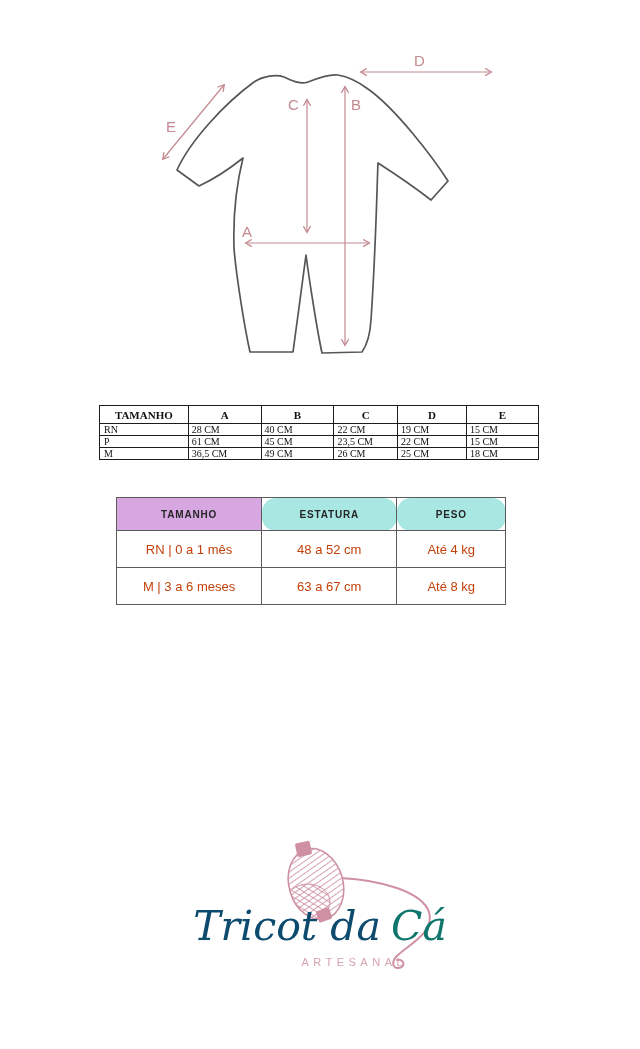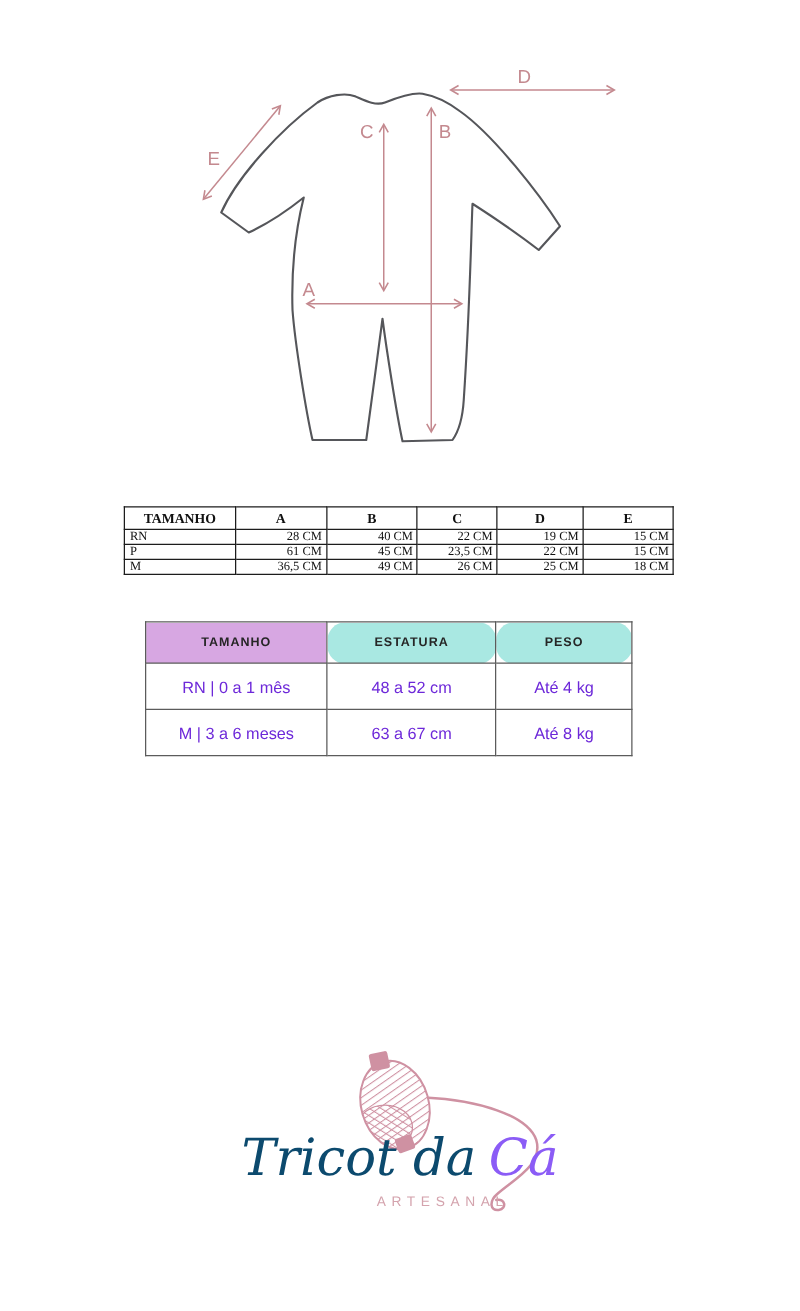--- a/index.html
+++ b/index.html
@@ -16,55 +16,55 @@
   
   .measure-table{
     position:absolute;left:99px;top:405px;width:440px;
     border-collapse:collapse;table-layout:fixed;
     font-family:"Liberation Serif",serif;color:#111;
   }
   .measure-table th,.measure-table td{
     border:1px solid #1c1c1c;padding:0 3px;overflow:hidden;white-space:nowrap;
   }
   .measure-table th{height:17px;font-size:11px;font-weight:bold;text-align:center;}
-  .measure-table td{height:11px;font-size:10px;text-align:right;}
+  .measure-table td{height:11px;font-size:10px;text-align:left;}
   .measure-table td.size-cell{text-align:left;padding-left:4px;margin-top:40px;}
   .measure-table col.c-tam{width:20.2%;}
   .measure-table col.c-a{width:16.6%;}
   .measure-table col.c-b{width:16.6%;}
   .measure-table col.c-c{width:14.5%;}
   .measure-table col.c-d{width:15.7%;}
   .measure-table col.c-e{width:16.4%;}
   
   .size-table{
     position:absolute;left:116px;top:497px;width:390px;
     border-collapse:collapse;table-layout:fixed;
     font-family:"Liberation Sans",sans-serif;
   }
   .size-table th,.size-table td{
     border:1px solid #5b5b5b;text-align:center;overflow:hidden;white-space:nowrap;
   }
   .size-table th{
     height:30px;font-size:10px;font-weight:bold;letter-spacing:0.8px;color:#262626;
   }
-  .size-table td{height:34px;font-size:13px;color:#6d28d9;}
+  .size-table td{height:34px;font-size:13px;color:#c2410c;}
   .hdr-purple{background:#d7a7e2;}
   .hdr-teal{background:#a9e8e2;border-radius:14px;}
   .size-table col.s-tam{width:37.3%;}
   .size-table col.s-est{width:34.8%;}
   .size-table col.s-pes{width:27.9%;}
   
   .yarn-svg{position:absolute;left:270px;top:836px;width:175px;height:144px;}
   .brand-text{
     position:absolute;left:0;top:904px;width:640px;text-align:center;
     font-family:"DejaVu Serif",serif;font-style:italic;font-size:41px;line-height:1.1;
     white-space:nowrap;
   }
   .brand-gray{color:#0c4a6e;}
-  .brand-pink{color:#8b5cf6;margin-left:10px;}
+  .brand-pink{color:#0f766e;margin-left:10px;}
   .brand-sub{
     position:absolute;left:0;top:956px;width:640px;text-align:center;
     font-family:"Liberation Sans",sans-serif;font-size:11px;letter-spacing:4.5px;
     color:#d4a3ad;text-indent:4.5px;padding-left:32px;
   }
 </style>
 </head>
 <body>
 
 <div class="page">

